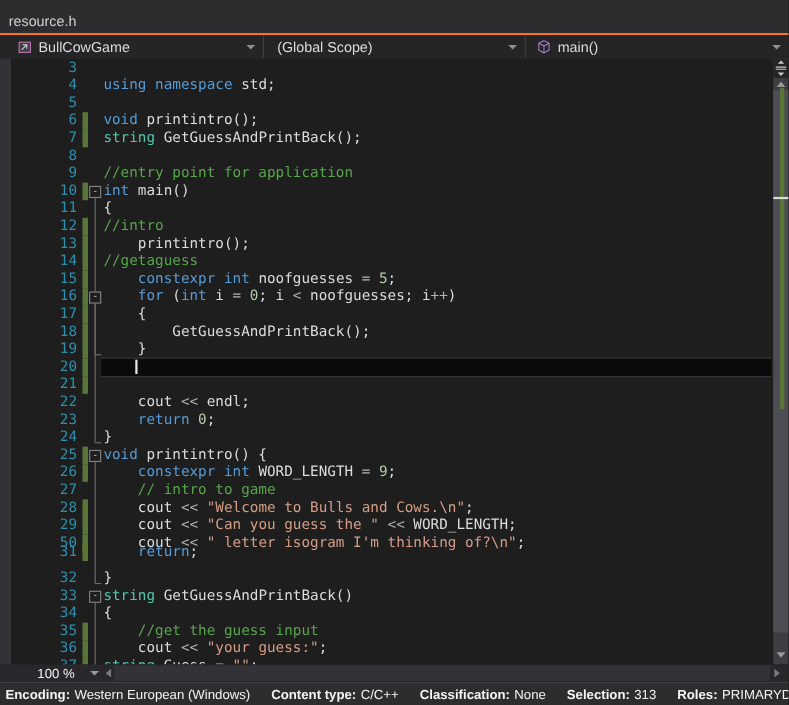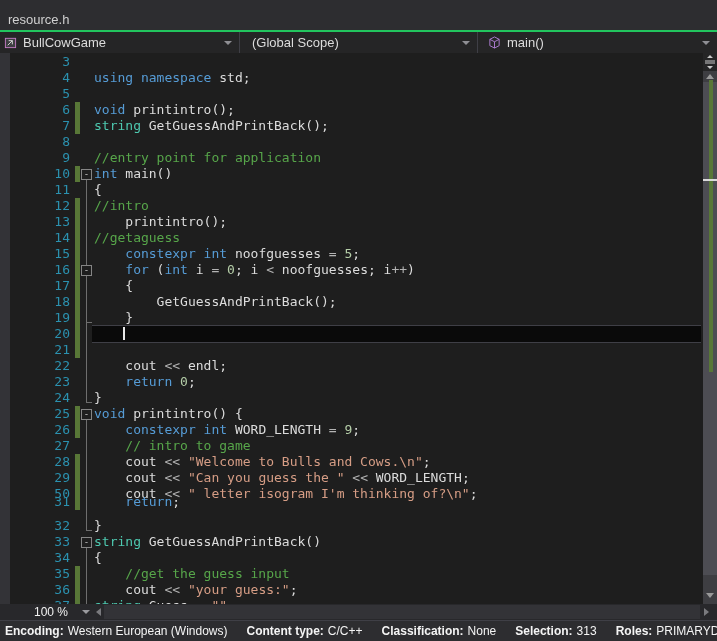--- a/index.html
+++ b/index.html
@@ -1,30 +1,30 @@
 <!DOCTYPE html>
 <html><head>
 <meta charset="utf-8">
 <style>
   html,body{margin:0;padding:0;background:#1E1E1E;width:717px;height:641px;overflow:hidden;
             font-family:"Liberation Sans",sans-serif;-webkit-font-smoothing:antialiased;}
   #window{position:relative;width:717px;height:641px;background:#1E1E1E;overflow:hidden;}
 
   
-  #tabbar{position:absolute;left:0;top:0;width:717px;height:30px;background:#2D2D30;border-bottom:2px solid #22c55e;}
+  #tabbar{position:absolute;left:0;top:0;width:717px;height:30px;background:#2D2D30;border-bottom:2px solid #f97316;}
   .tab{position:absolute;bottom:0;height:22px;display:flex;align-items:center;font-size:13px;color:#D0D0D0;cursor:default;}
   .tab.inactive{left:0;width:92px;padding-left:8px;background:#2D2D30;}
   .tab.active{left:100px;width:99px;background:#007ACC;color:#FFFFFF;padding-left:10px;}
   .tab .ticon{margin-left:7px;display:inline-flex;align-items:center;}
 
   
   #navbar{position:absolute;left:0;top:32px;width:717px;height:21px;background:#252526;border-bottom:1px solid #3F3F46;display:flex;}
   .navdrop{position:relative;height:21px;display:flex;align-items:center;font-size:13px;color:#DCDCDC;border-right:1px solid #3F3F46;box-sizing:border-box;}
   .navdrop:last-child{border-right:none;}
-  .nd1{width:240px;padding-left:4px;text-align:center;}
+  .nd1{width:240px;padding-left:16px;text-align:center;}
   .nd2{width:238px;padding-left:12px;}
   .nd3{width:239px;padding-left:10px;}
   .navdrop .dicon{margin-right:6px;display:inline-flex;}
   .chev{position:absolute;right:7px;top:9px;width:0;height:0;border-left:4px solid transparent;border-right:4px solid transparent;border-top:4px solid #8F8F94;}
 
   
   #editor{position:absolute;left:0;top:53px;width:717px;height:551px;background:#1E1E1E;overflow:hidden;}
   #indmargin{position:absolute;left:0;top:0;width:10px;height:551px;background:#333337;}
   #code-lines{position:absolute;left:0;top:1px;width:703px;height:560px;font-family:"DejaVu Sans Mono","Liberation Mono",monospace;font-size:13px;line-height:16px;}
   .code-row{position:absolute;left:0;width:703px;height:16px;}

